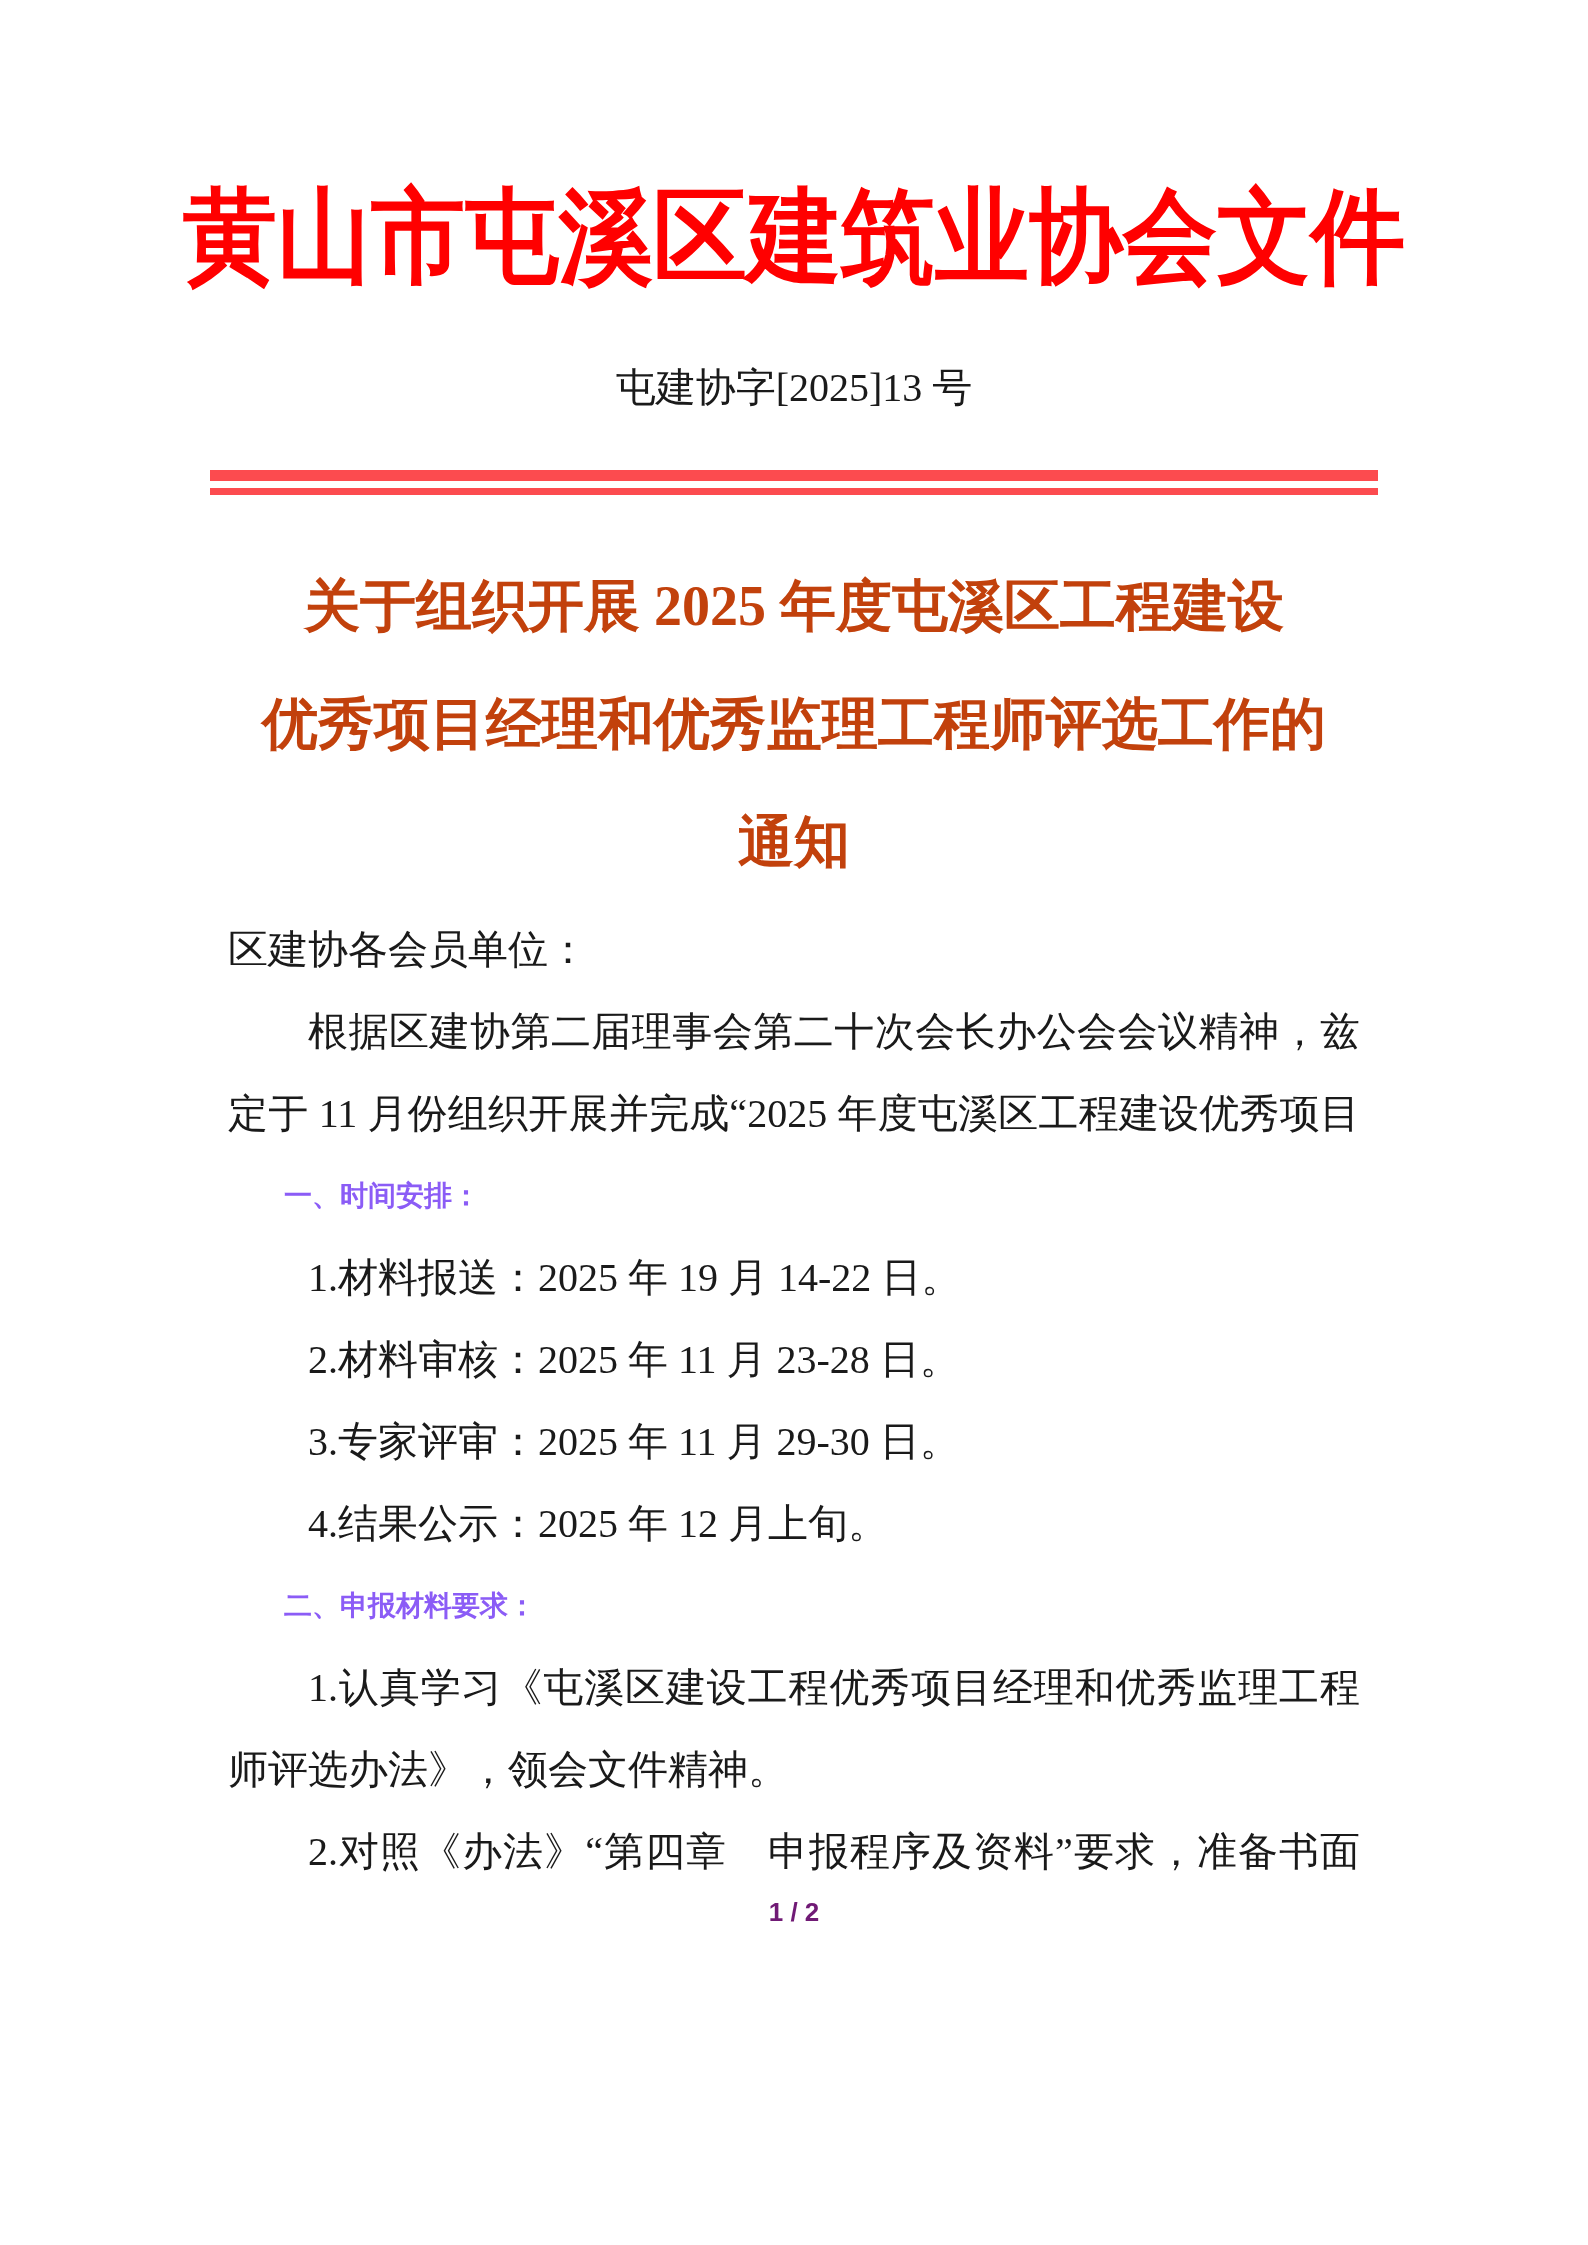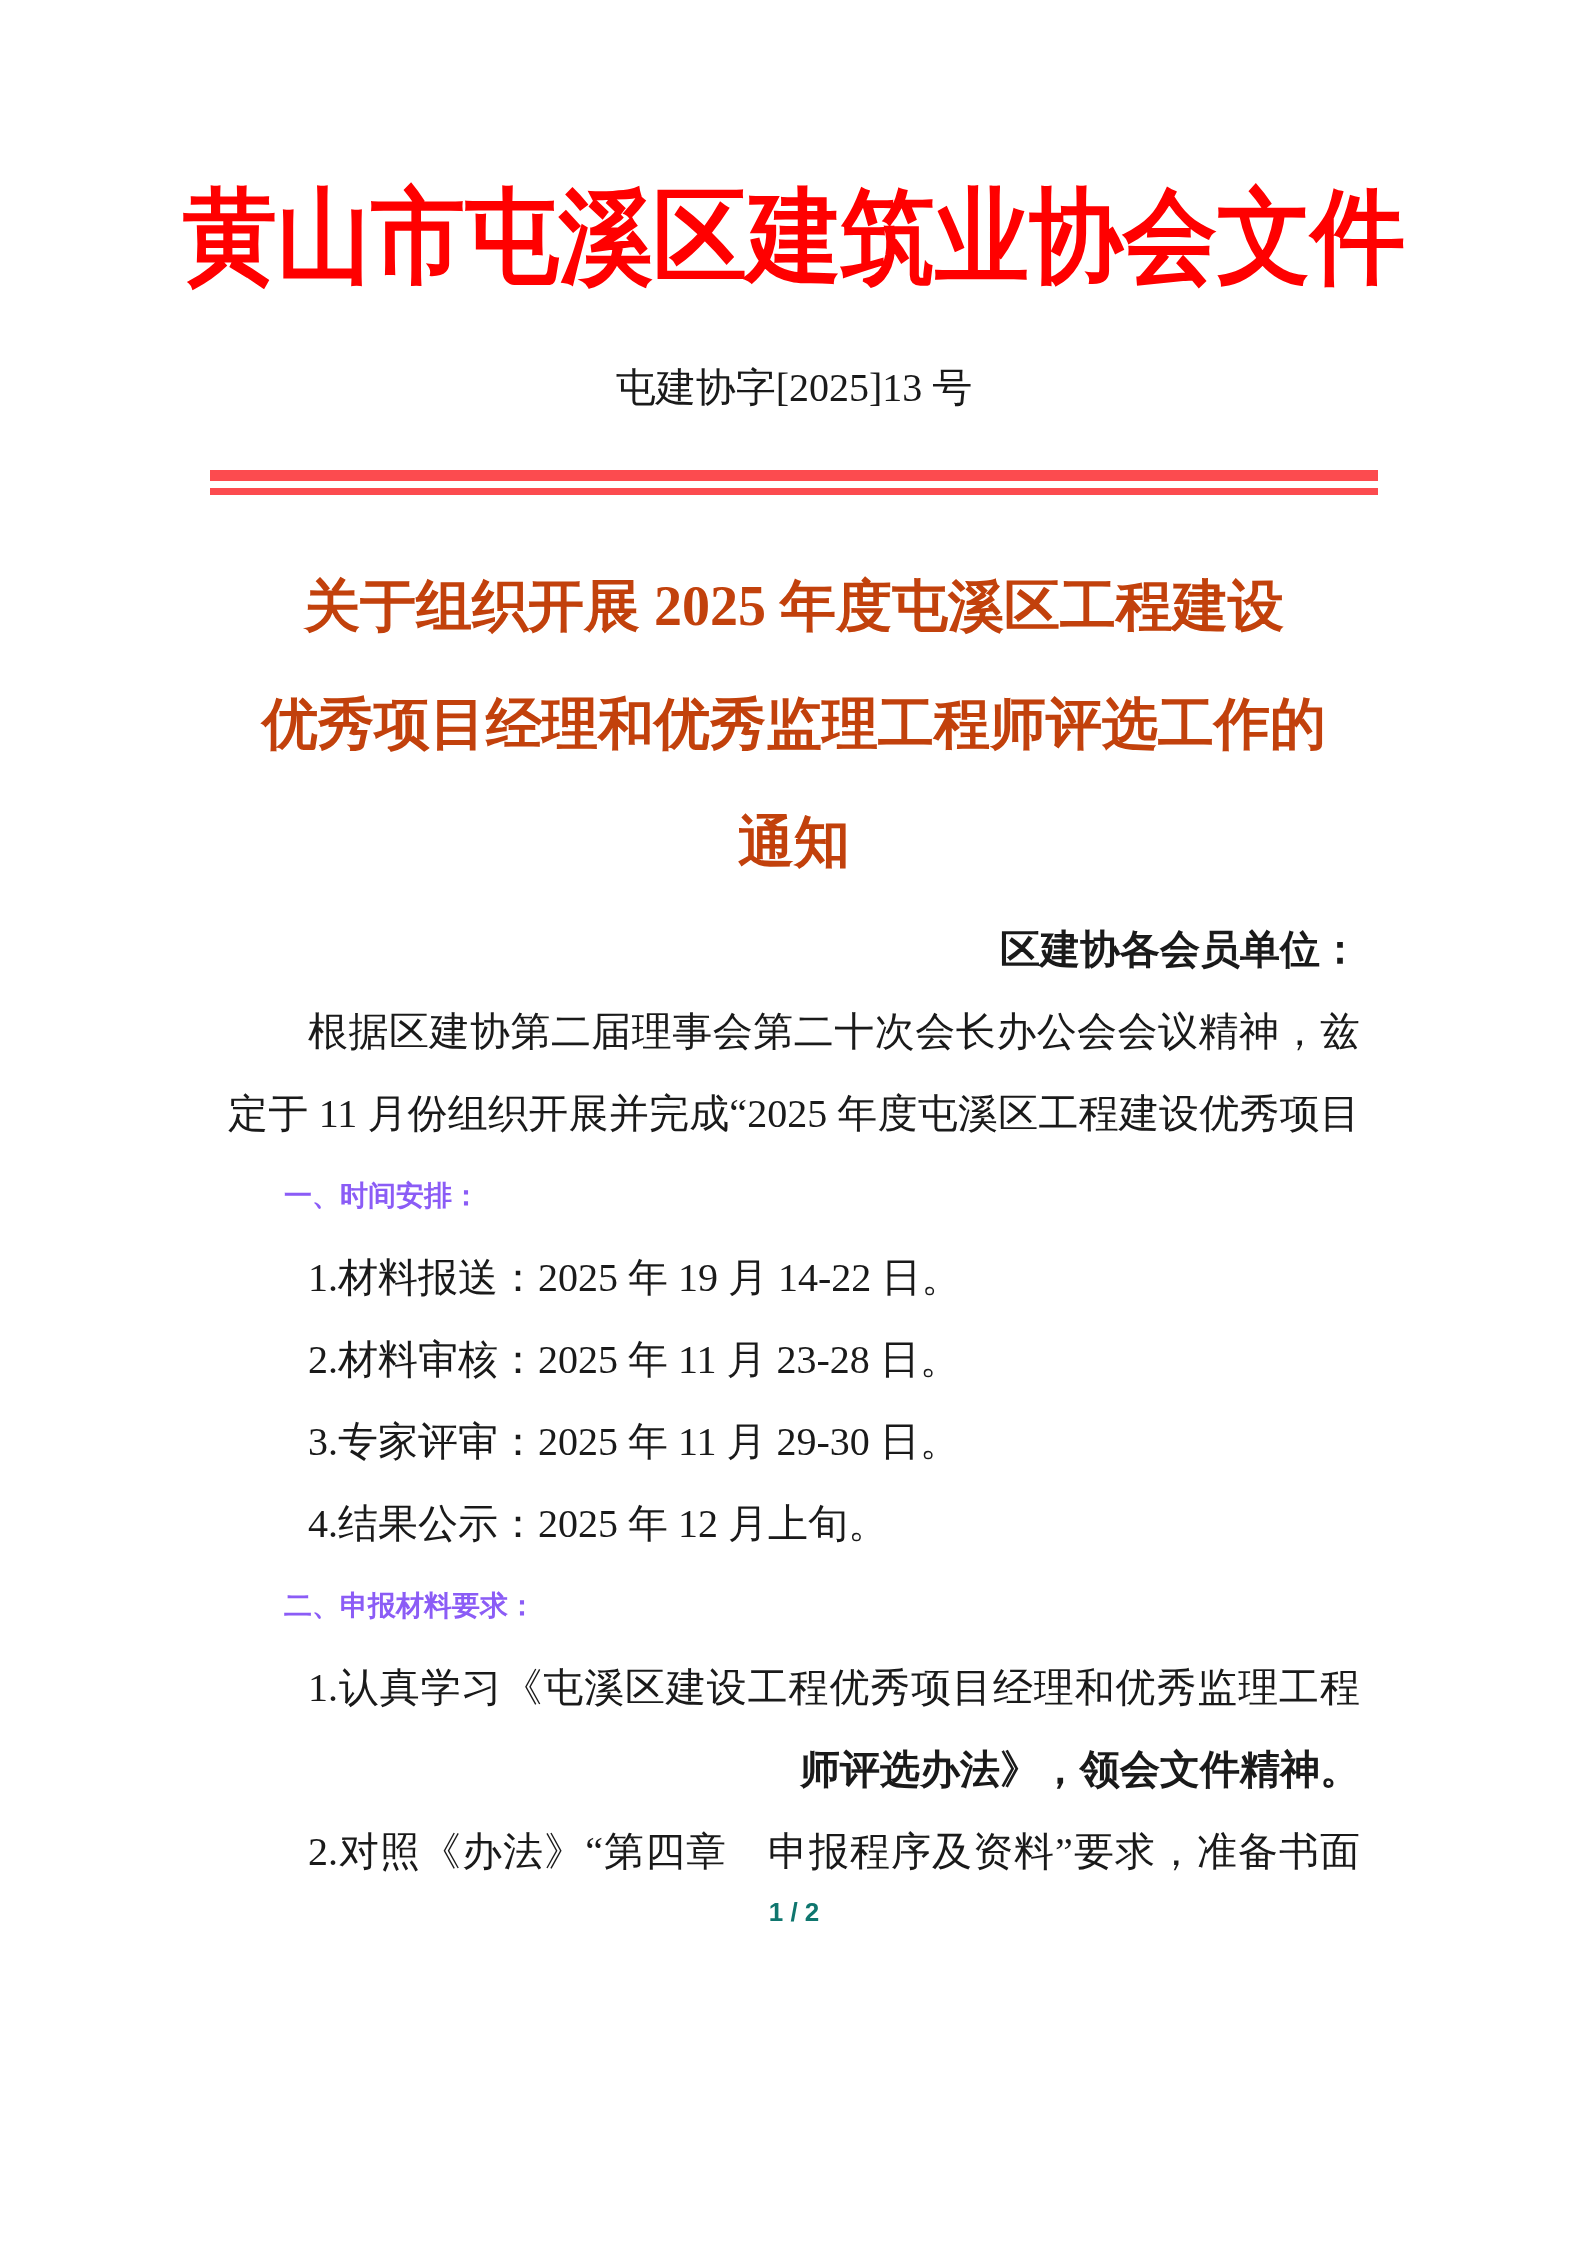--- a/index.html
+++ b/index.html
@@ -59,21 +59,21 @@
     color: #c2410c;
   }
   .body-text {
     margin: 8px auto 0 auto;
     width: 1132px;
     font-size: 40px;
     line-height: 82px;
     color: #1a1a1a;
   }
   .bl { min-height: 82px; }
-  .bl.plain { text-align: right; font-weight: bold; }
+  .bl.plain { text-align: left; }
   .bl.fill {
     text-align: justify;
     text-align-last: justify;
   }
   .bl.indent-fill {
     text-indent: 2em;
     text-align: justify;
     text-align-last: justify;
   }
   .bl.heading {
@@ -83,21 +83,21 @@
     font-size: 28px;
     color: #8b5cf6;
   }
   .bl.item { text-indent: 2em; }
   .page-indicator {
     margin-top: 4px;
     text-align: center;
     font-family: "Liberation Sans", "DejaVu Sans", sans-serif;
     font-weight: 700;
     font-size: 26px;
-    color: #0f766e;
+    color: #701a75;
   }
 </style>
 </head>
 <body>
 
 <div class="page">
 
   <div class="masthead">黄山市屯溪区建筑业协会文件</div>
 
   <div class="doc-number">屯建协字[2025]13 号</div>

